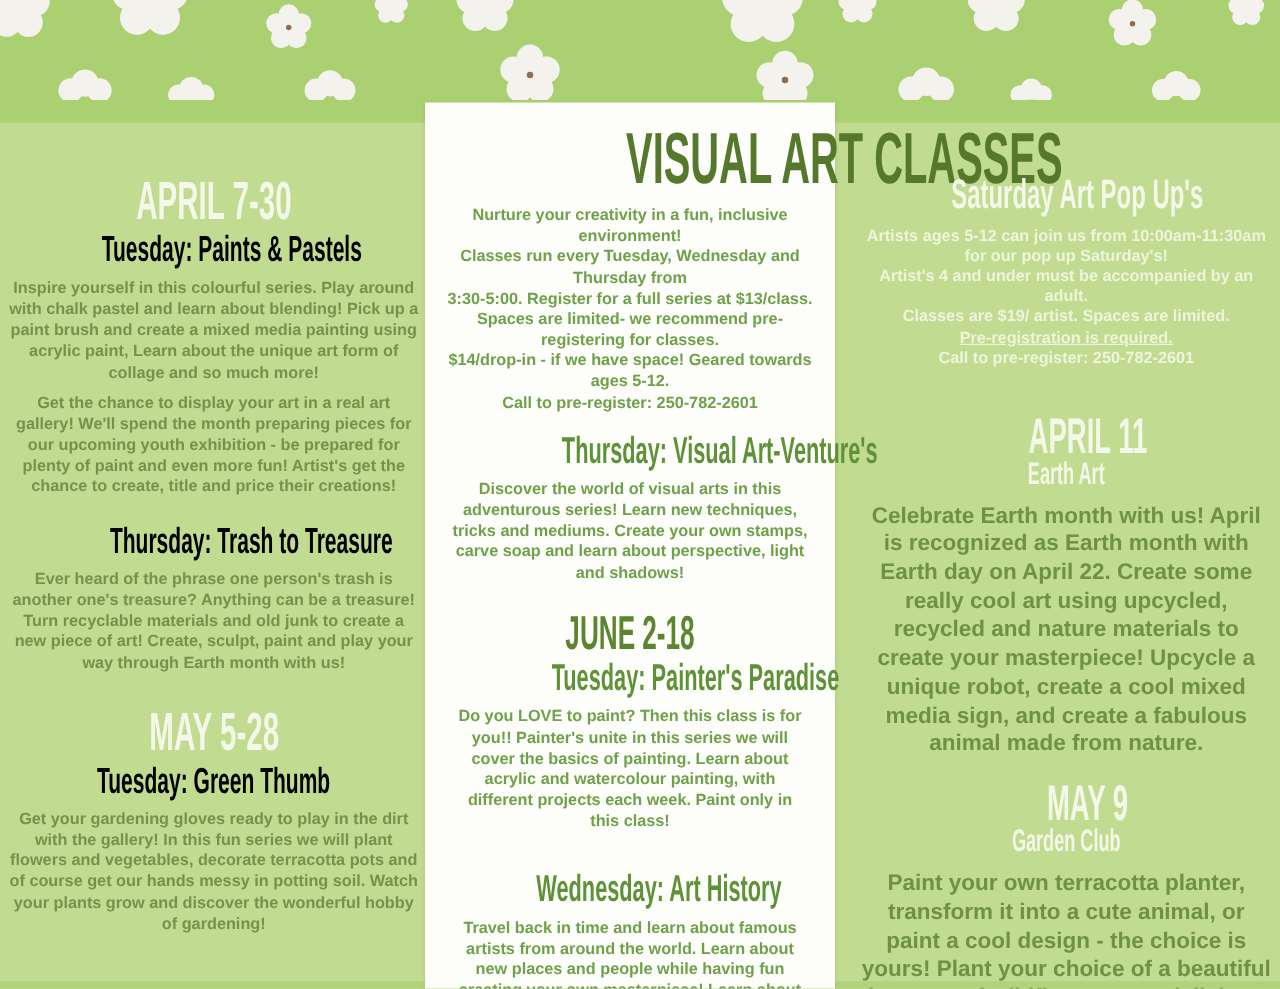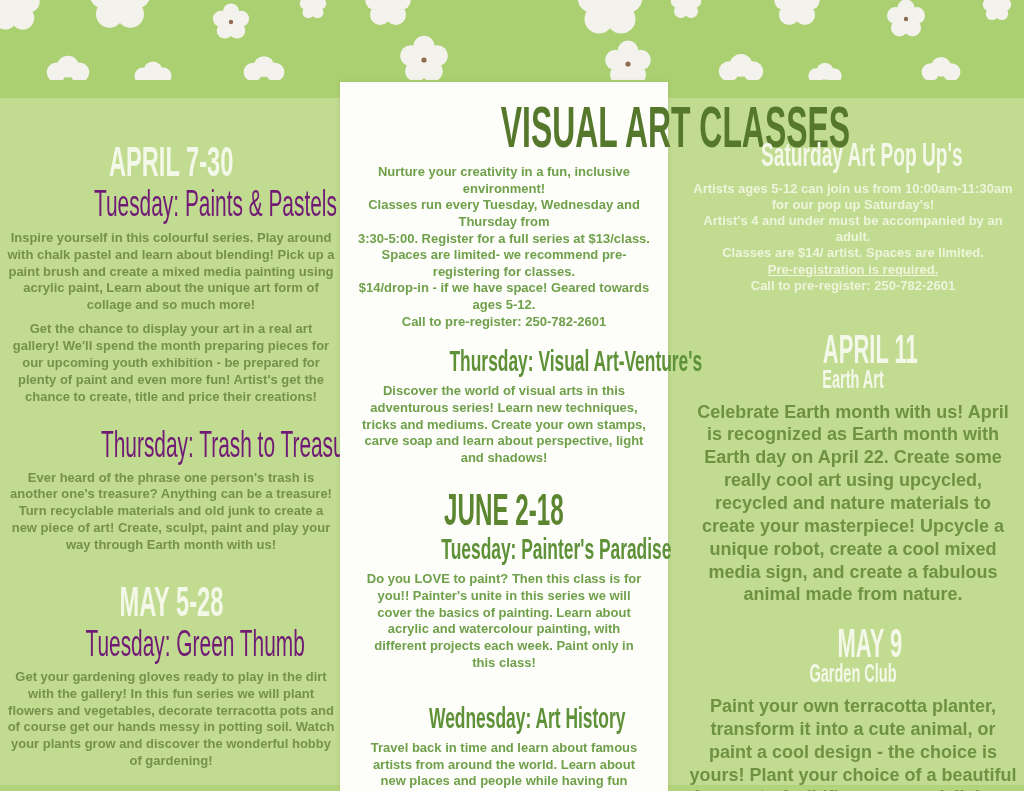--- a/index.html
+++ b/index.html
@@ -23,28 +23,28 @@
   .col-center{ position:absolute; left:340px; top:82px;  width:328px; height:709px;
                background:#fdfdf9; text-align:center; padding:10px 18px 0 18px;
                box-shadow:0 0 4px rgba(120,150,80,.25); }
   .col-right { position:absolute; left:688px; top:138px; width:330px; text-align:center; }
 
   
   .cond { display:inline-block; white-space:nowrap; transform:scaleX(.55); transform-origin:50% 50%; }
   .cond2{ display:inline-block; white-space:nowrap; transform:scaleX(.58); transform-origin:50% 50%; }
 
   .month-light { font-size:43px; font-weight:bold; color:#f4f8e8; line-height:1; letter-spacing:0; }
-  .class-light { font-size:36px; font-weight:normal; color:#701a75; line-height:1.05; }
+  .class-light { font-size:29px; font-weight:bold; color:#000000; line-height:1.05; }
   .body-muted  { font-size:13px; font-weight:bold; color:#75914b; line-height:1.3; }
 
   .flyer-title { font-size:58px; font-weight:bold; color:#56782c; line-height:1; margin-top:6px; }
   .center-intro{ font-size:13px; font-weight:bold; color:#6fa04a; line-height:1.28;
                  white-space:pre-line; margin-top:8px; }
   .class-green { font-size:30px; font-weight:bold; color:#5f9238; line-height:1; margin-top:16px; }
-  .month-green { font-size:44px; font-weight:bold; color:#5c8530; line-height:1; margin-top:22px; }
+  .month-green { font-size:38px; font-weight:bold; color:#5c8530; line-height:1; margin-top:22px; }
   .body-green  { font-size:13px; font-weight:bold; color:#6fa04a; line-height:1.28; margin-top:7px;
                  padding:0 4px;text-align:center; }
 
   .popup-heading { font-size:33px; font-weight:bold; color:#f4f8e8; line-height:1; }
   .popup-body  { font-size:13px; font-weight:bold; color:#eef5db; line-height:1.24; margin-top:10px; }
   .popup-underline { text-decoration:underline; }
 
   .event-date  { font-size:40px; font-weight:bold; color:#f4f8e8; line-height:.95;margin-left:34px; }
   .event-name  { font-size:25px; font-weight:bold; color:#f4f8e8; line-height:.95; }
   .event-body  { font-size:18px; font-weight:bold; color:#6f9242; line-height:1.27; margin-top:9px; }
@@ -169,21 +169,21 @@
   </div>
 
   <div class="col-right">
     <div class="popup-heading">
       <span class="cond2">Saturday Art Pop Up's</span>
     </div>
     <div class="popup-body">
       <div>Artists ages 5-12 can join us from 10:00am-11:30am</div>
       <div>for our pop up Saturday's!</div>
       <div>Artist's 4 and under must be accompanied by an adult.</div>
-      <div>Classes are $14/ artist. Spaces are limited.</div>
+      <div>Classes are $19/ artist. Spaces are limited.</div>
       <div class="popup-underline">Pre-registration is required.</div>
       <div>Call to pre-register: 250-782-2601</div>
     </div>
 
     <div style="margin-top:36px;">
       <div class="event-date">
         <span class="cond">APRIL 11</span>
       </div>
       <div class="event-name">
         <span class="cond2">Earth Art</span>

